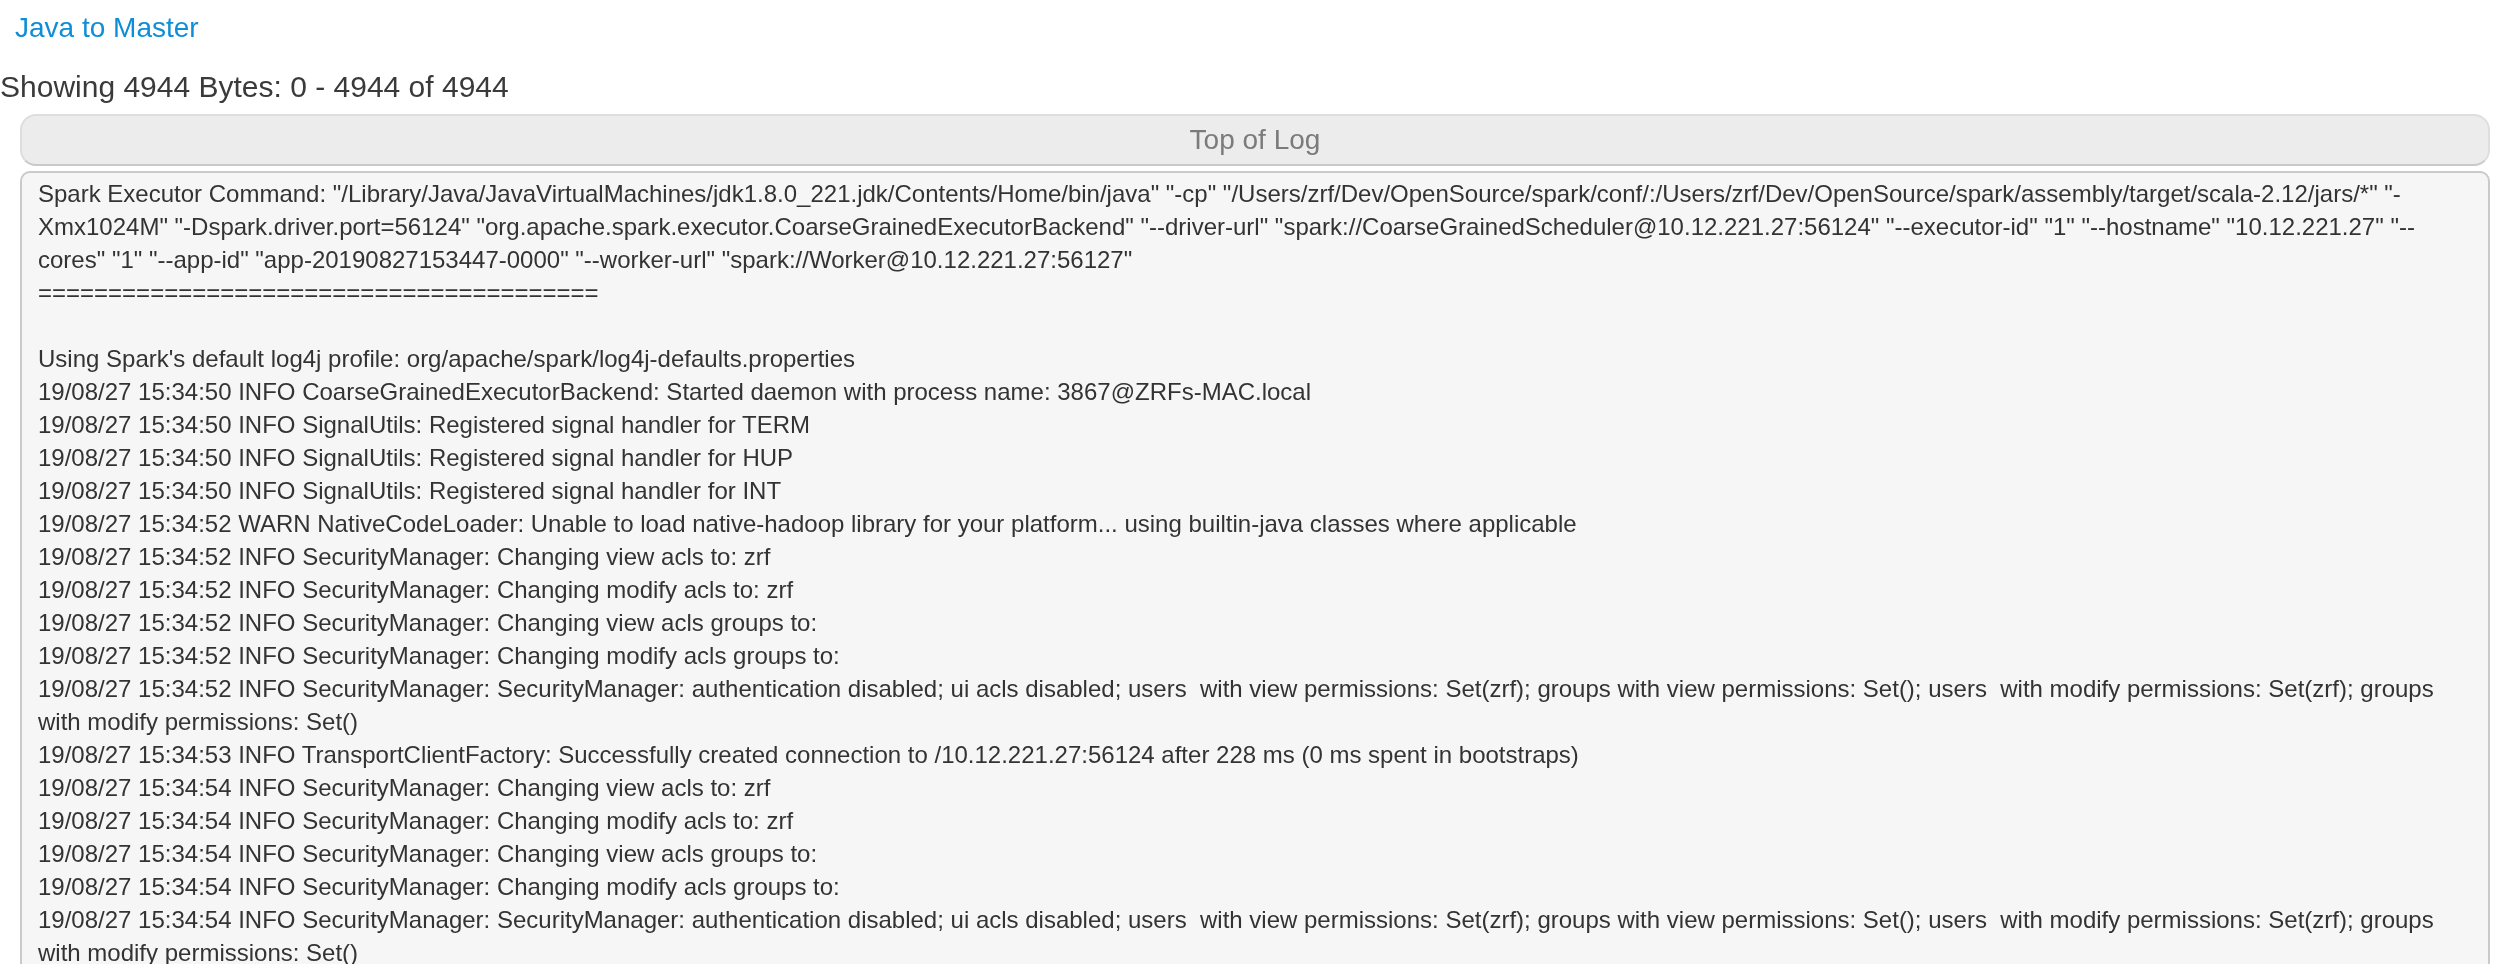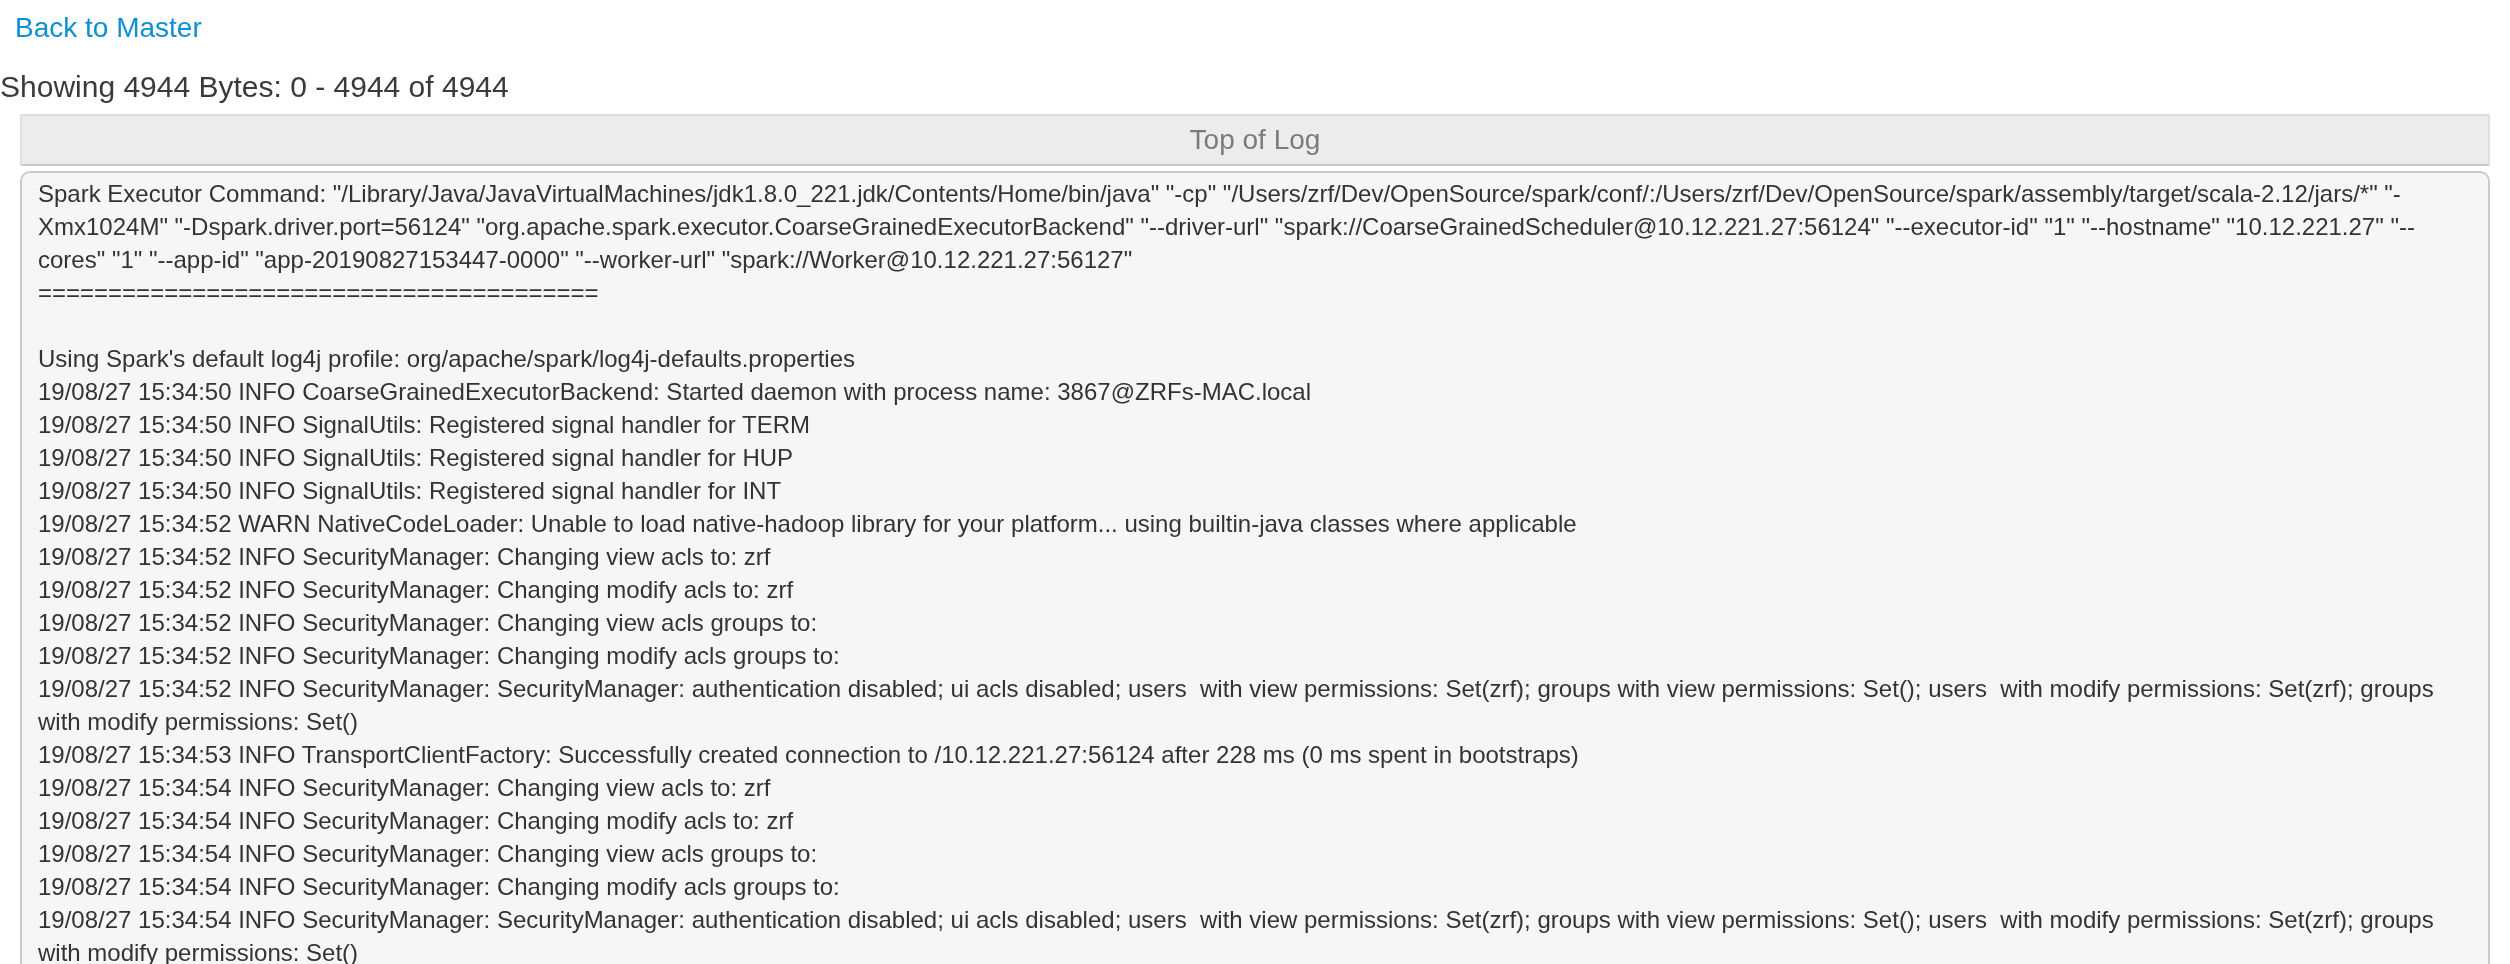--- a/index.html
+++ b/index.html
@@ -33,21 +33,21 @@
     color: #3a3a3a;
   }
 
   .log-pos-bar {
     margin: 10px auto 0 20px;
     width: 2470px;
     height: 52px;
     background: #ececec;
     border: 2px solid #dedede;
     border-bottom-color: #c9c9c9;
-    border-radius: 2px;
+    border-radius: 16px;
     display: flex;
     align-items: center;
     justify-content: center;
     cursor: pointer;
   }
   .log-pos-bar span {
     font-size: 28px;
     color: #7b7b7b;
   }
 
@@ -69,21 +69,21 @@
     color: #333333;
     white-space: pre-wrap;
     word-break: normal;
   }
 </style>
 </head>
 <body>
 
 <div class="page">
 
-  <a class="back-link" href="#">Back to Master</a>
+  <a class="back-link" href="#">Java to Master</a>
 
   <h4 class="byte-info">Showing 4944 Bytes: 0 - 4944 of 4944</h4>
 
   <div class="log-pos-bar">
     <span>Top of Log</span>
   </div>
 
   <div class="log-box">
     <pre class="log-text">Spark Executor Command: "/Library/Java/JavaVirtualMachines/jdk1.8.0_221.jdk/Contents/Home/bin/java" "-cp" "/Users/zrf/Dev/OpenSource/spark/conf/:/Users/zrf/Dev/OpenSource/spark/assembly/target/scala-2.12/jars/*" "-Xmx1024M" "-Dspark.driver.port=56124" "org.apache.spark.executor.CoarseGrainedExecutorBackend" "--driver-url" "spark://CoarseGrainedScheduler@10.12.221.27:56124" "--executor-id" "1" "--hostname" "10.12.221.27" "--cores" "1" "--app-id" "app-20190827153447-0000" "--worker-url" "spark://Worker@10.12.221.27:56127"
 ========================================

